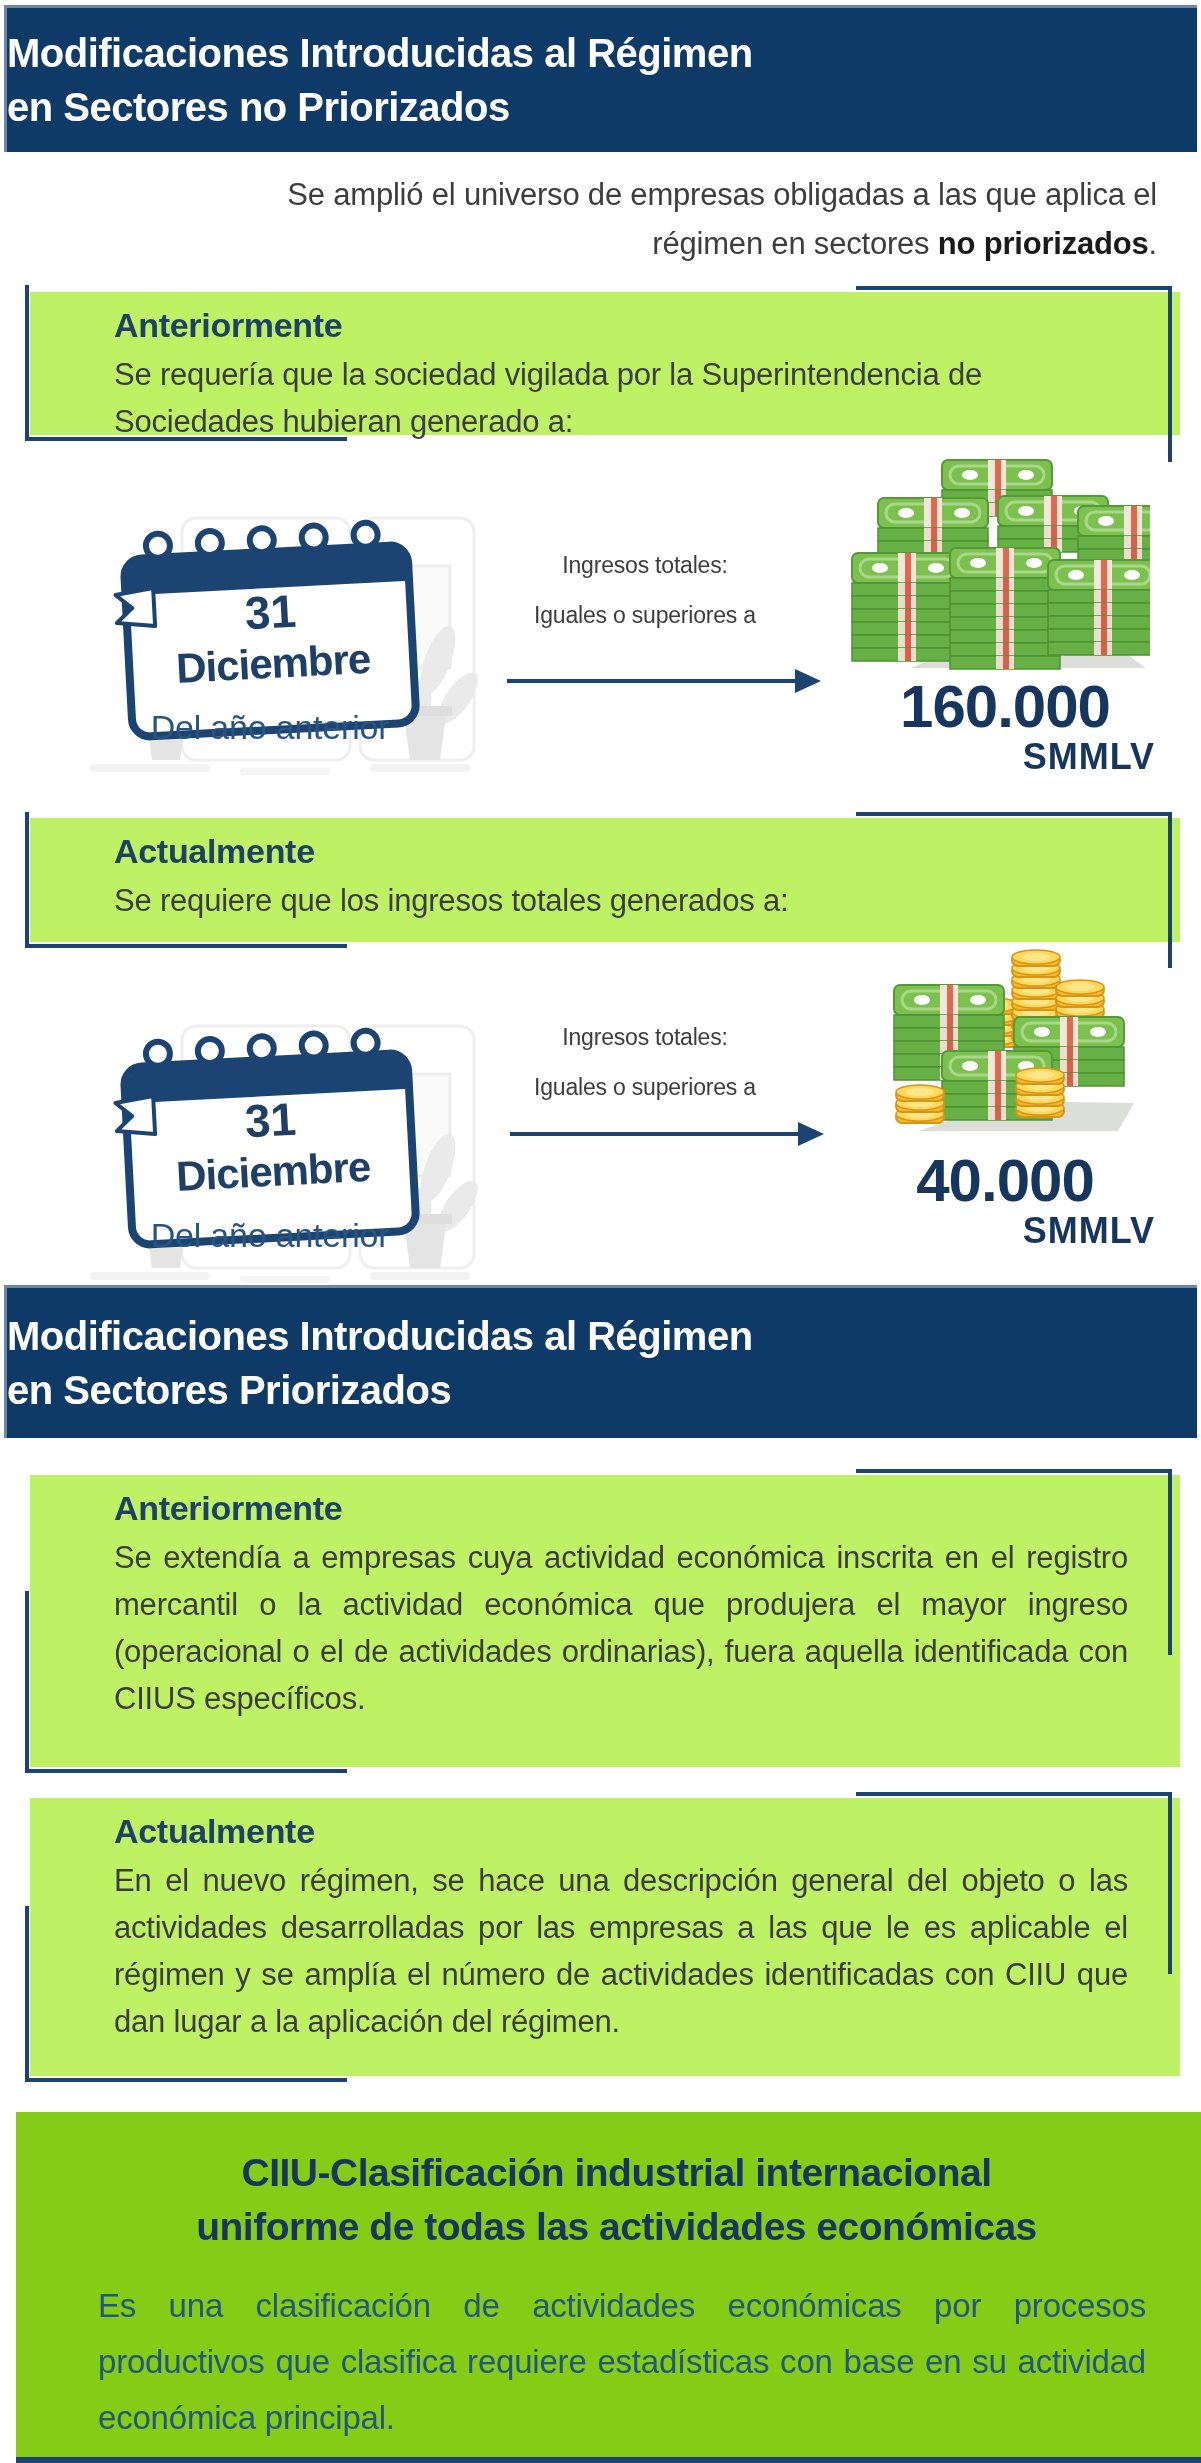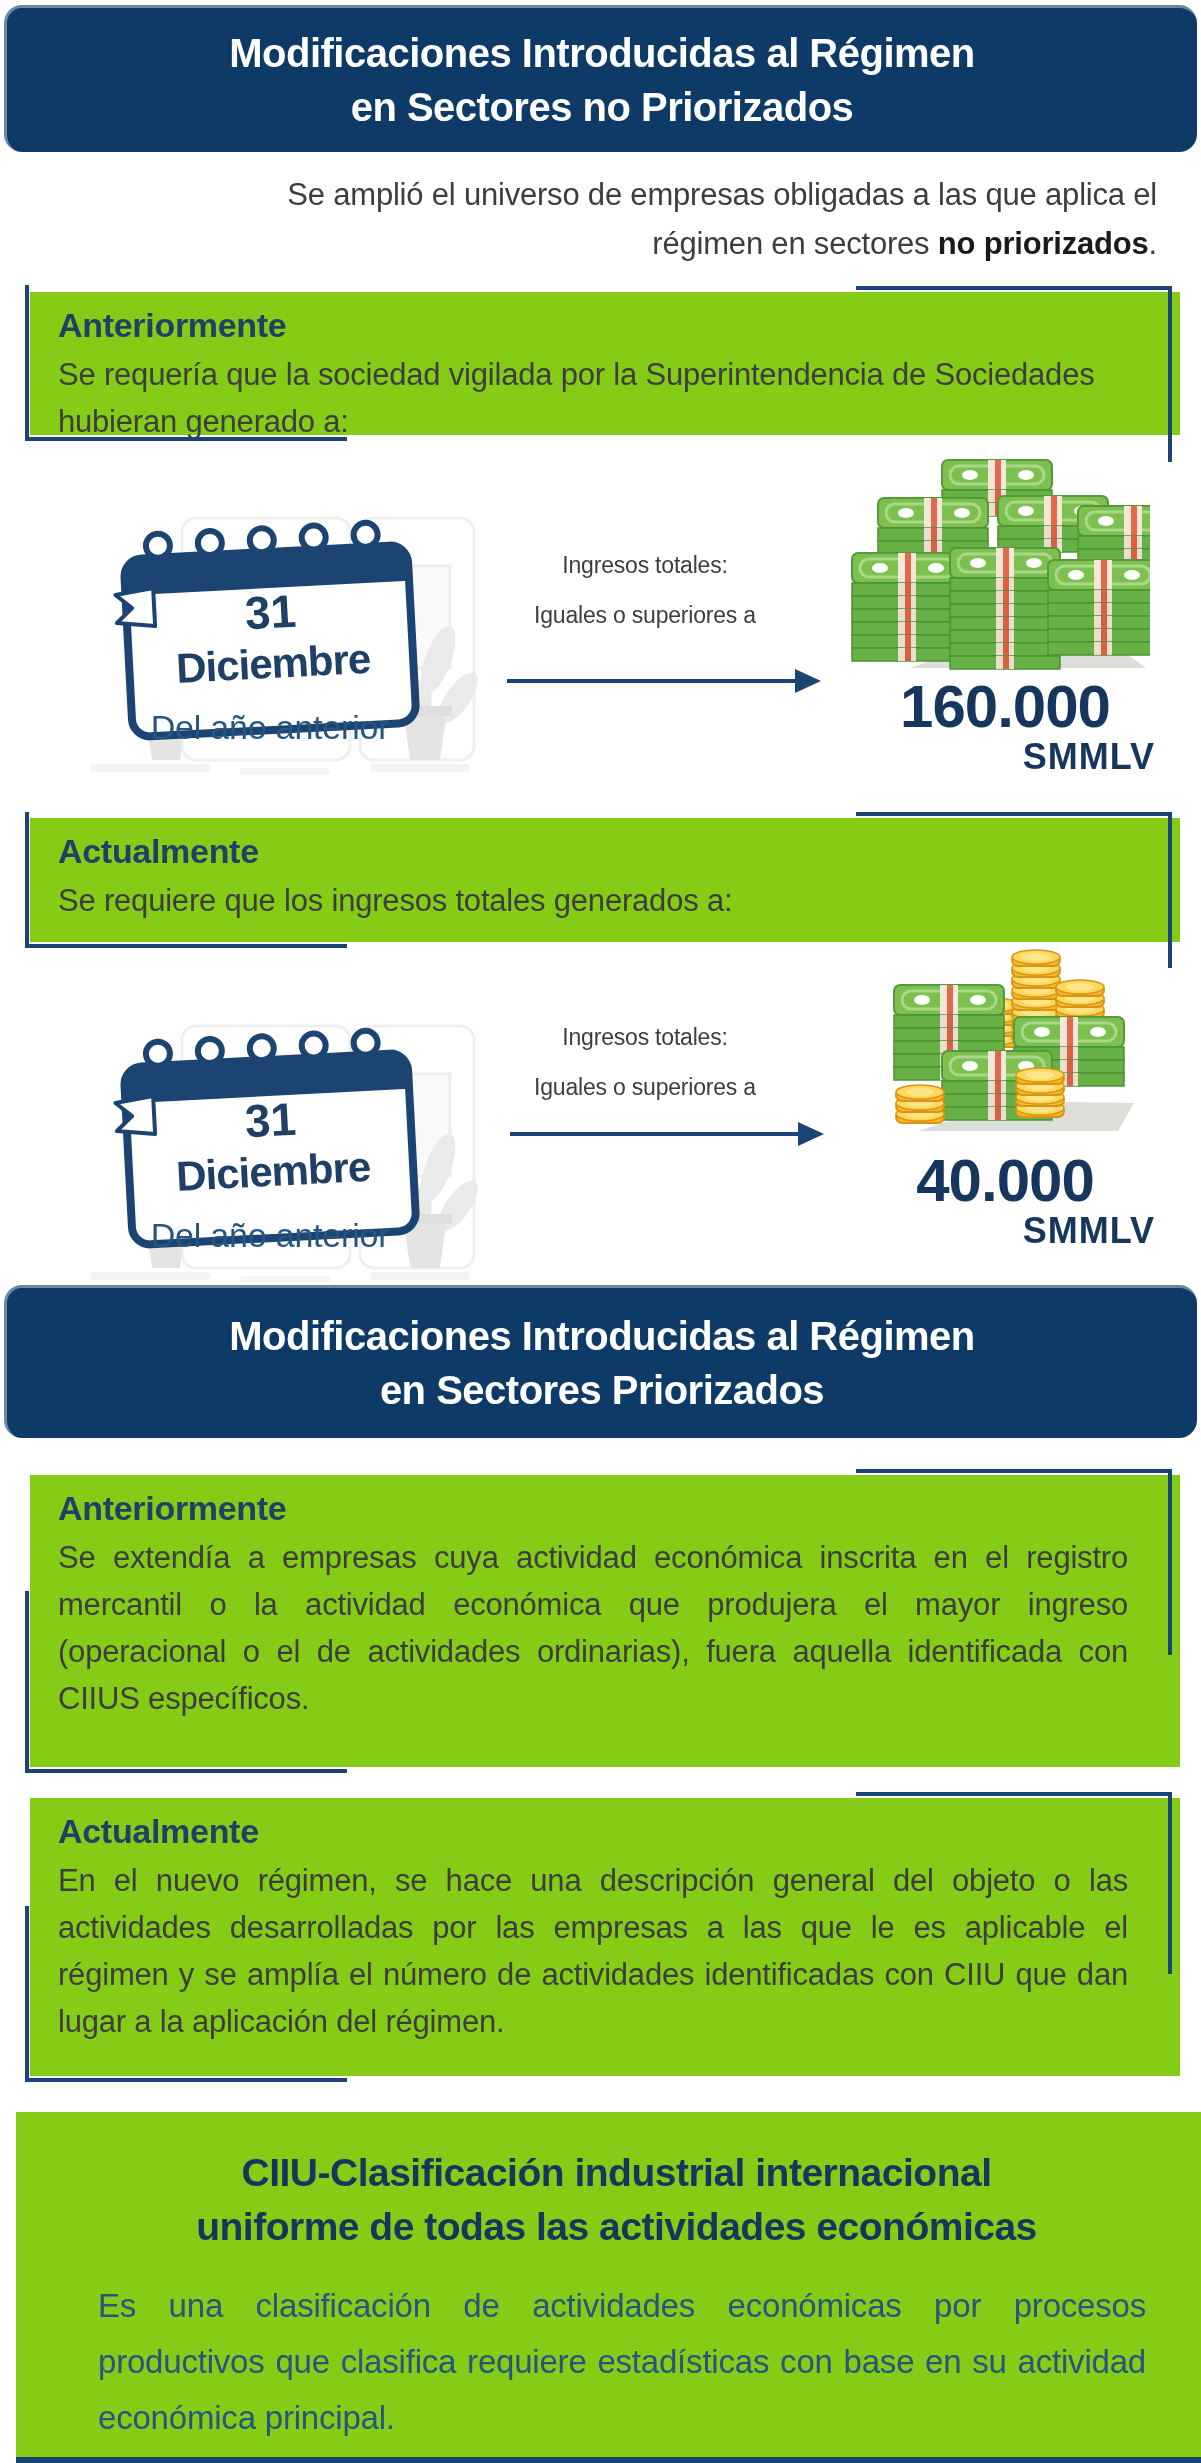--- a/index.html
+++ b/index.html
@@ -2,26 +2,26 @@
 <html><head>
 <meta charset="utf-8">
 <style>
   html,body{margin:0;padding:0;background:#ffffff;}
   body{width:1201px;height:2463px;position:relative;font-family:"Liberation Sans",sans-serif;}
   #page{position:absolute;left:0;top:0;width:1201px;height:2463px;background:#ffffff;overflow:hidden;}
 
   
   .band{position:absolute;left:4px;width:1193px;background:#0d3a67;color:#ffffff;
         border-top:3px solid #6e86a4;border-left:3px solid #6e86a4;box-sizing:border-box;
-        display:flex;flex-direction:column;justify-content:center;text-align:center;border-radius:18px;}
+        display:flex;flex-direction:column;justify-content:center;text-align:left;}
   .band .bl{font-weight:bold;font-size:40px;line-height:54px;letter-spacing:-0.5px;}
 
   
-  .gbox{position:absolute;left:30px;width:1150px;background:#84cc16;box-sizing:border-box;
-        padding:14px 52px 0 28px;}
+  .gbox{position:absolute;left:30px;width:1150px;background:#bef264;box-sizing:border-box;
+        padding:14px 52px 0 84px;}
   .gbox .btitle{font-weight:bold;font-size:34px;color:#1d4266;margin-bottom:6px;letter-spacing:-0.3px;}
   .gbox .bbody{font-size:31px;color:#3d3d3d;line-height:47px;letter-spacing:-0.2px;}
   .gbox .just{text-align:justify;}
   .brk-tr,.brk-bl{position:absolute;pointer-events:none;}
   .brk-tr{top:-6px;right:8px;width:312px;border-top:4px solid #1c4472;border-right:4px solid #1c4472;}
   .brk-bl{bottom:-6px;left:-5px;width:318px;border-bottom:4px solid #1c4472;border-left:4px solid #1c4472;}
 
   
   .intro{position:absolute;left:72px;top:170px;width:1085px;font-size:31px;color:#3d3d3d;
          line-height:49px;letter-spacing:-0.2px;text-align:right;}

